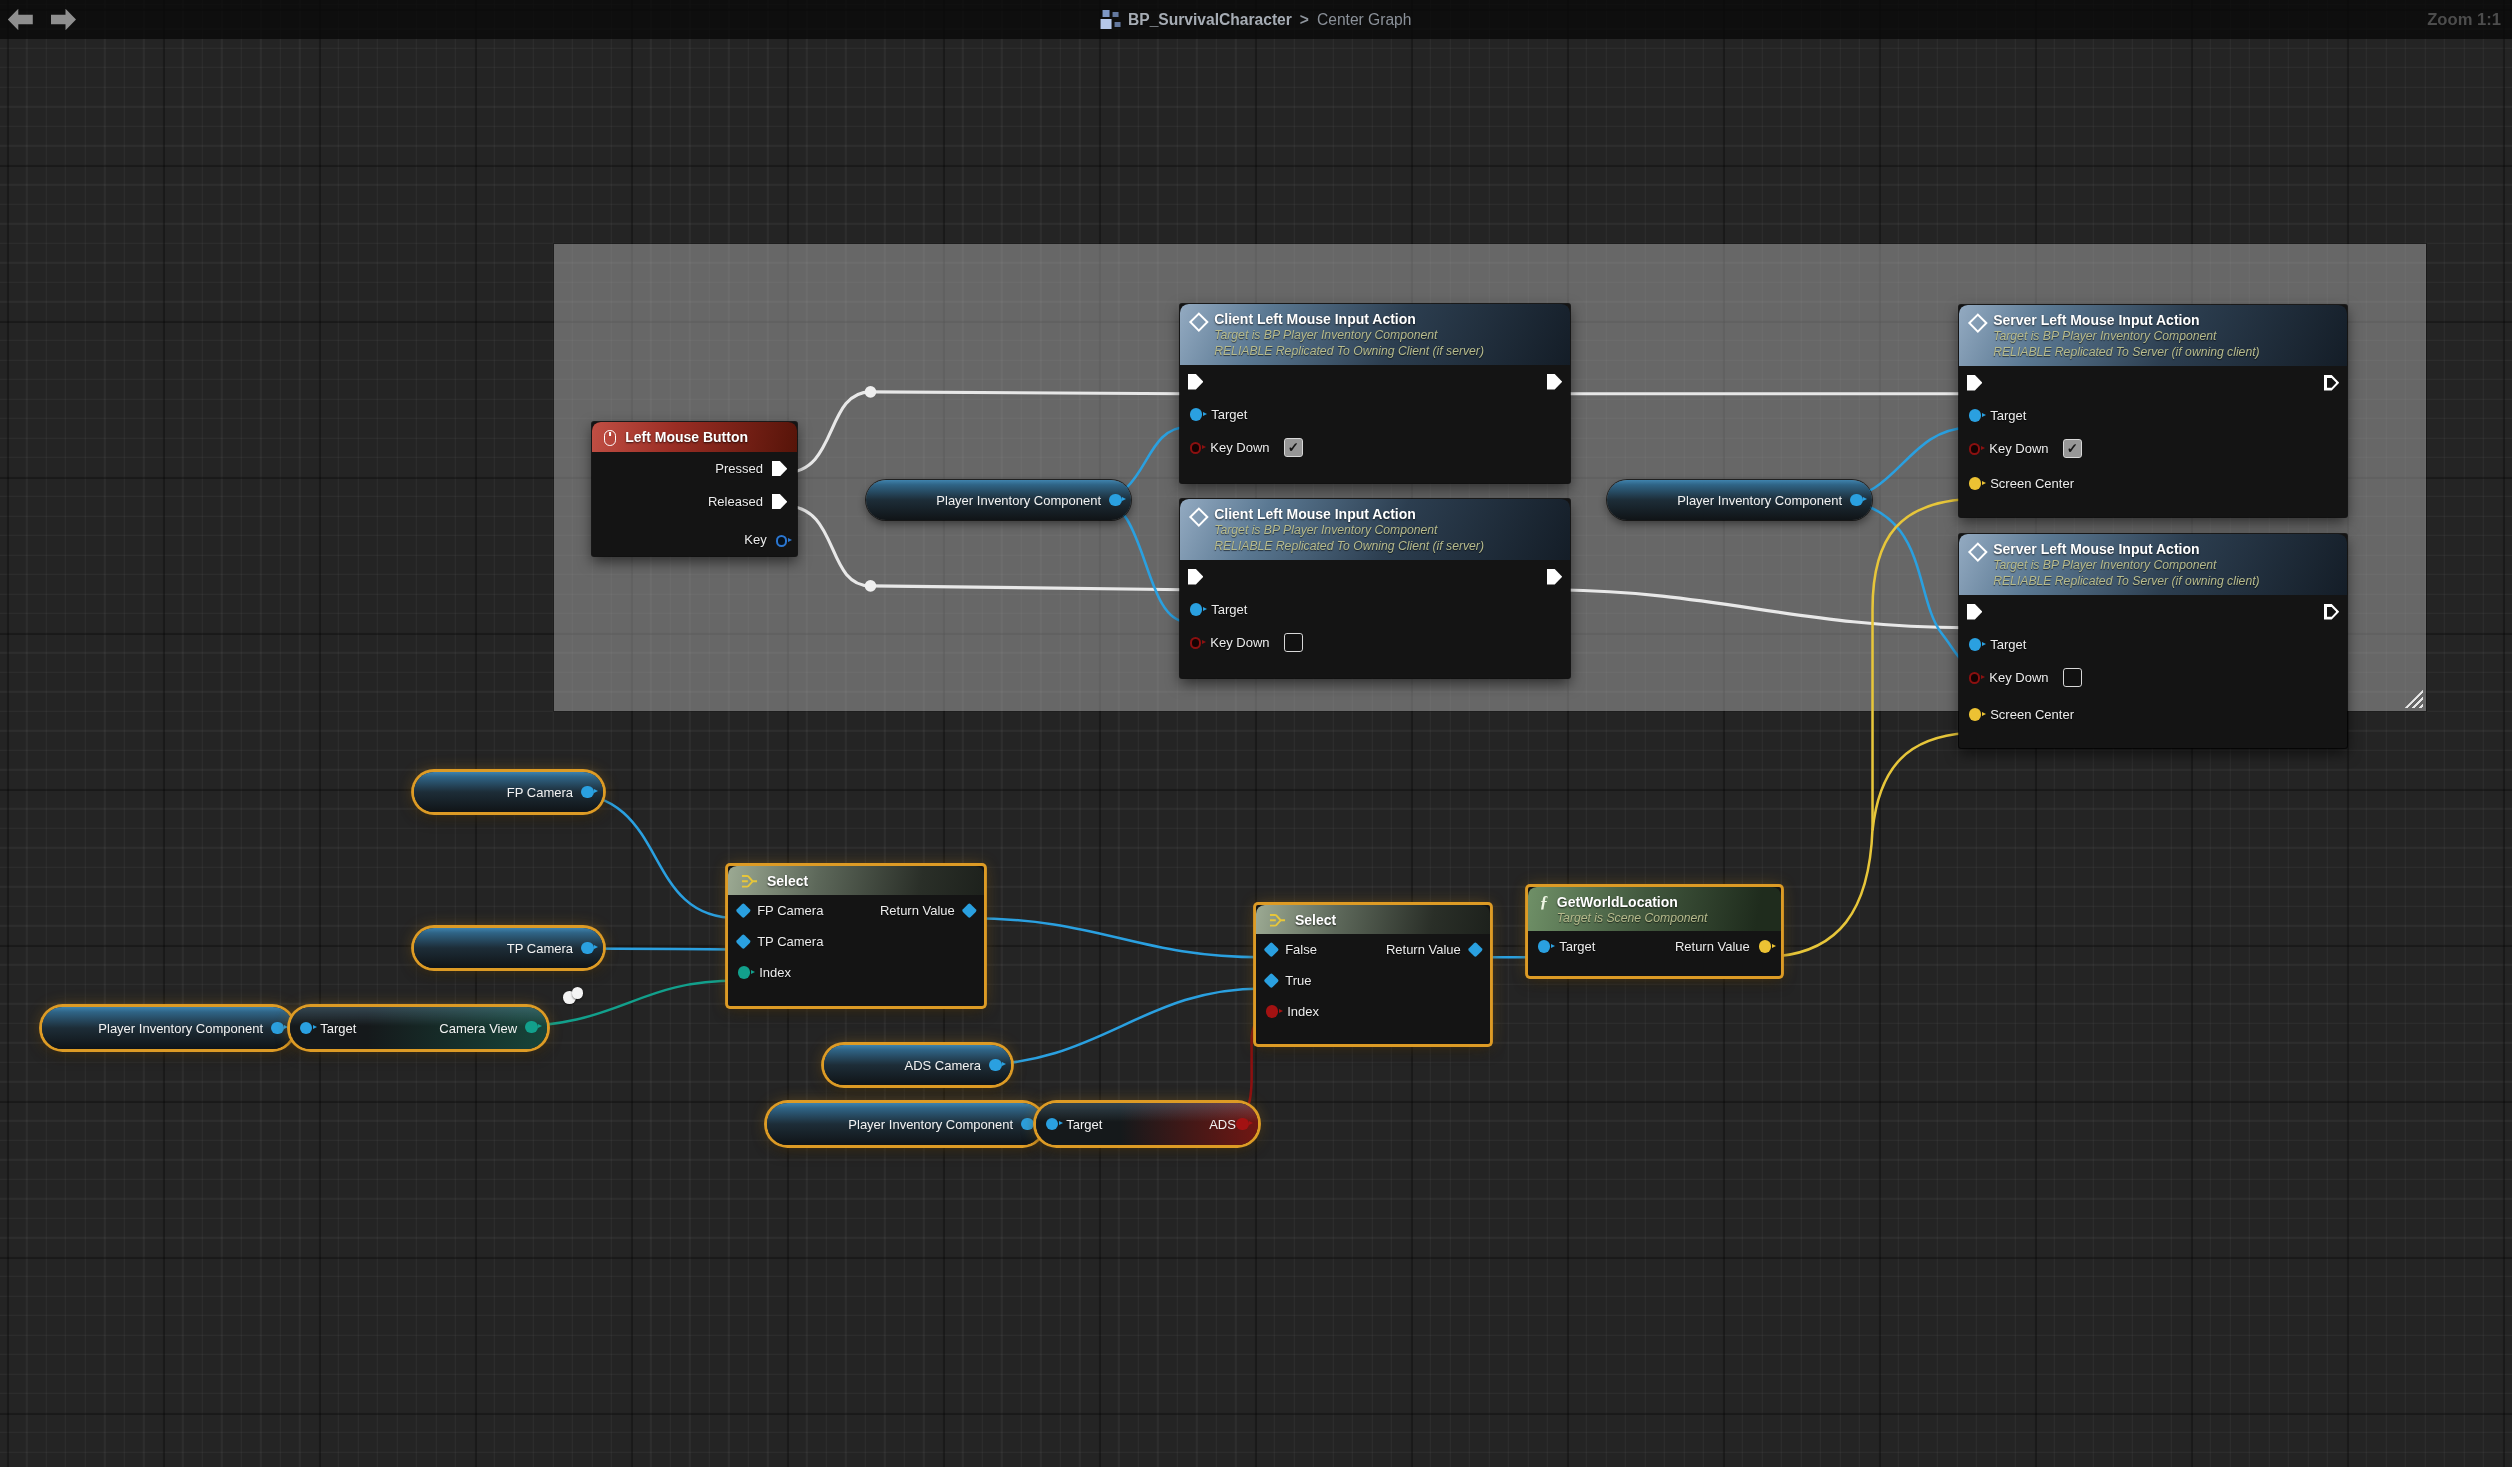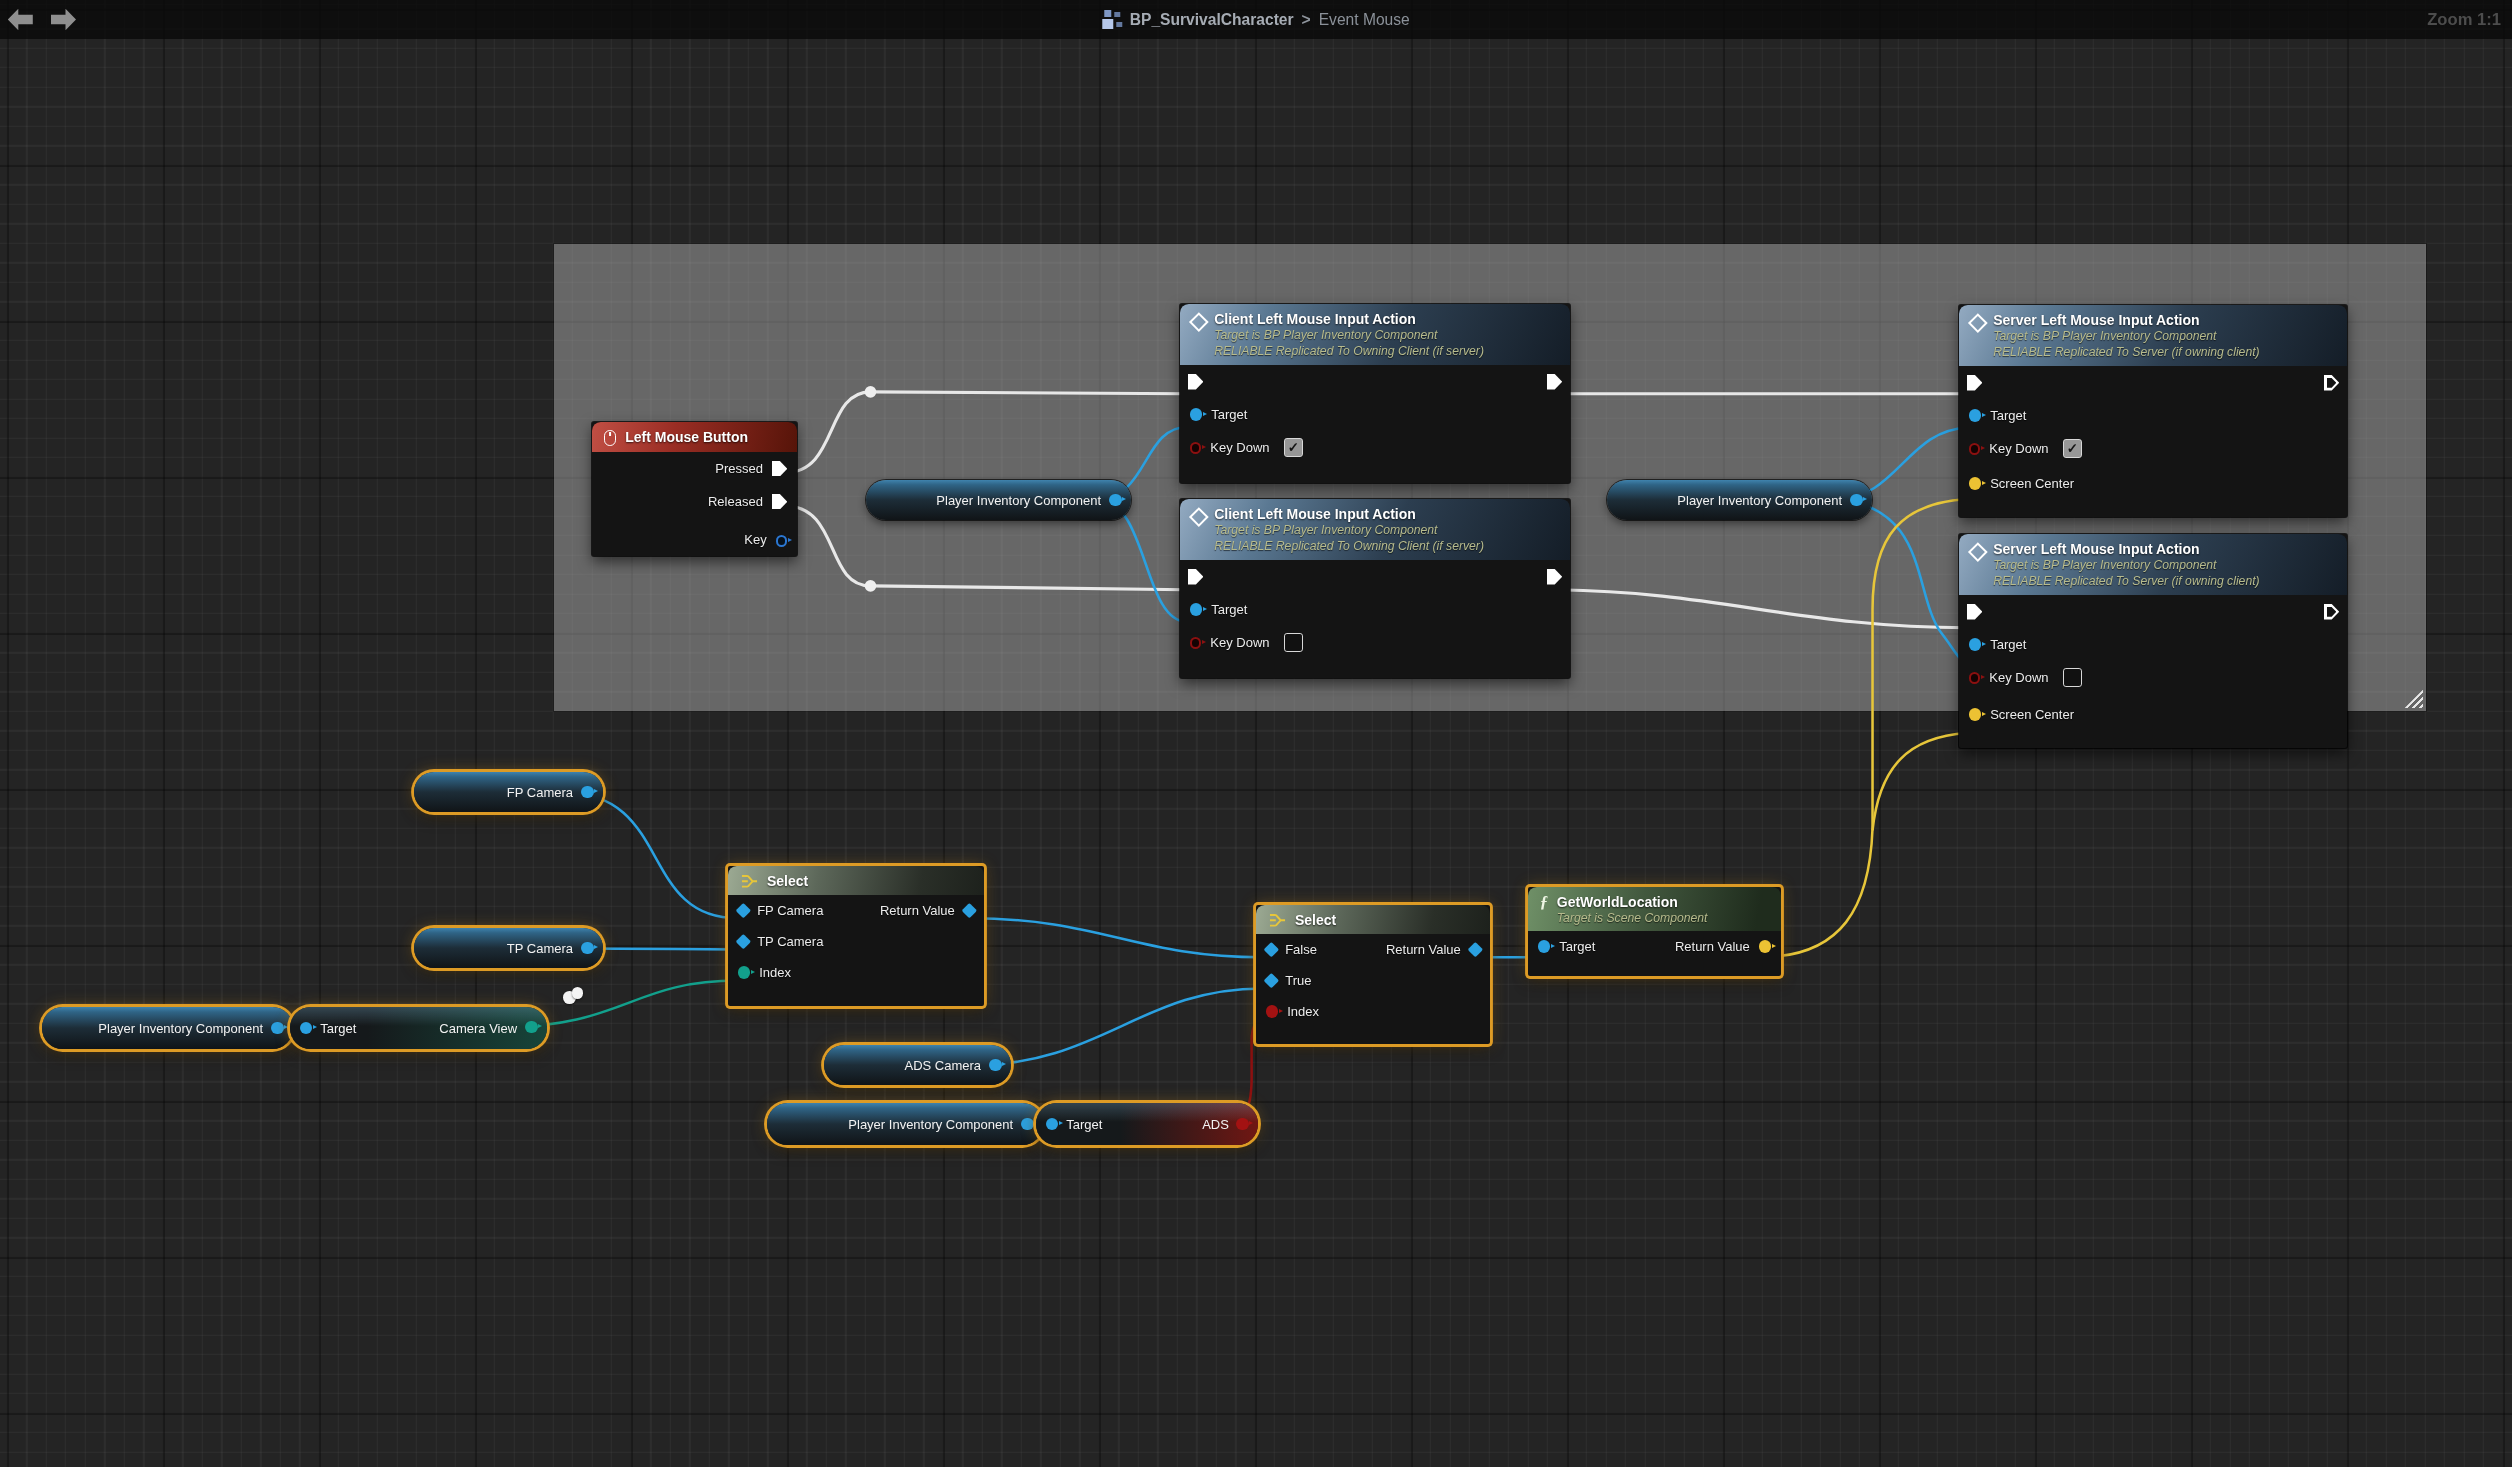--- a/index.html
+++ b/index.html
@@ -310,21 +310,21 @@
         <span>Camera View</span>
         <span class="pcirc teal" style="margin-right:-1.9px;"></span>
       </span>
   </div>
 
   <div class="pill space bool-out sel" style="left:1036px;top:1103px;width:199px;height:42px;">
     <span style="display:flex;align-items:center;gap:7.8px;">
         <span class="pcirc blue" style="margin-left:-1.9px;"></span>
         <span>Target</span>
       </span>
-    <span style="display:flex;align-items:center;gap:7px;">
+    <span style="display:flex;align-items:center;gap:0;">
         <span>ADS</span>
         <span class="pcirc redfill" style="margin-right:-1.9px;"></span>
       </span>
   </div>
 
   <div class="node sel" style="left:728px;top:866px;width:256px;height:140px;">
     <div class="hdr selecthdr" style="padding-bottom:4.9px;">
       <svg class="mux-icon" width="18.5" height="14.6" viewBox="0 0 19 15">
         <path d="M2 2 h6 M2 7.5 h6 M2 13 h6 M8 2 L13 7.5 L8 13 M12.5 7.5 h5" stroke="#e7c63a" stroke-width="2" fill="none"></path>
       </svg>
@@ -407,19 +407,19 @@
     <span class="navarrow fwd"></span>
     <div id="breadcrumb">
       <span class="bc-icon">
           <i class="b1"></i>
           <i class="b2"></i>
           <i class="b3"></i>
           <i class="b4"></i>
         </span>
       <span class="bc-root">BP_SurvivalCharacter</span>
       <span class="bc-sep">&gt;</span>
-      <span class="bc-page">Event Mouse</span>
+      <span class="bc-page">Center Graph</span>
     </div>
     <span id="zoomlabel">Zoom 1:1</span>
   </div>
 
 </div>
 
 
 </body></html>

